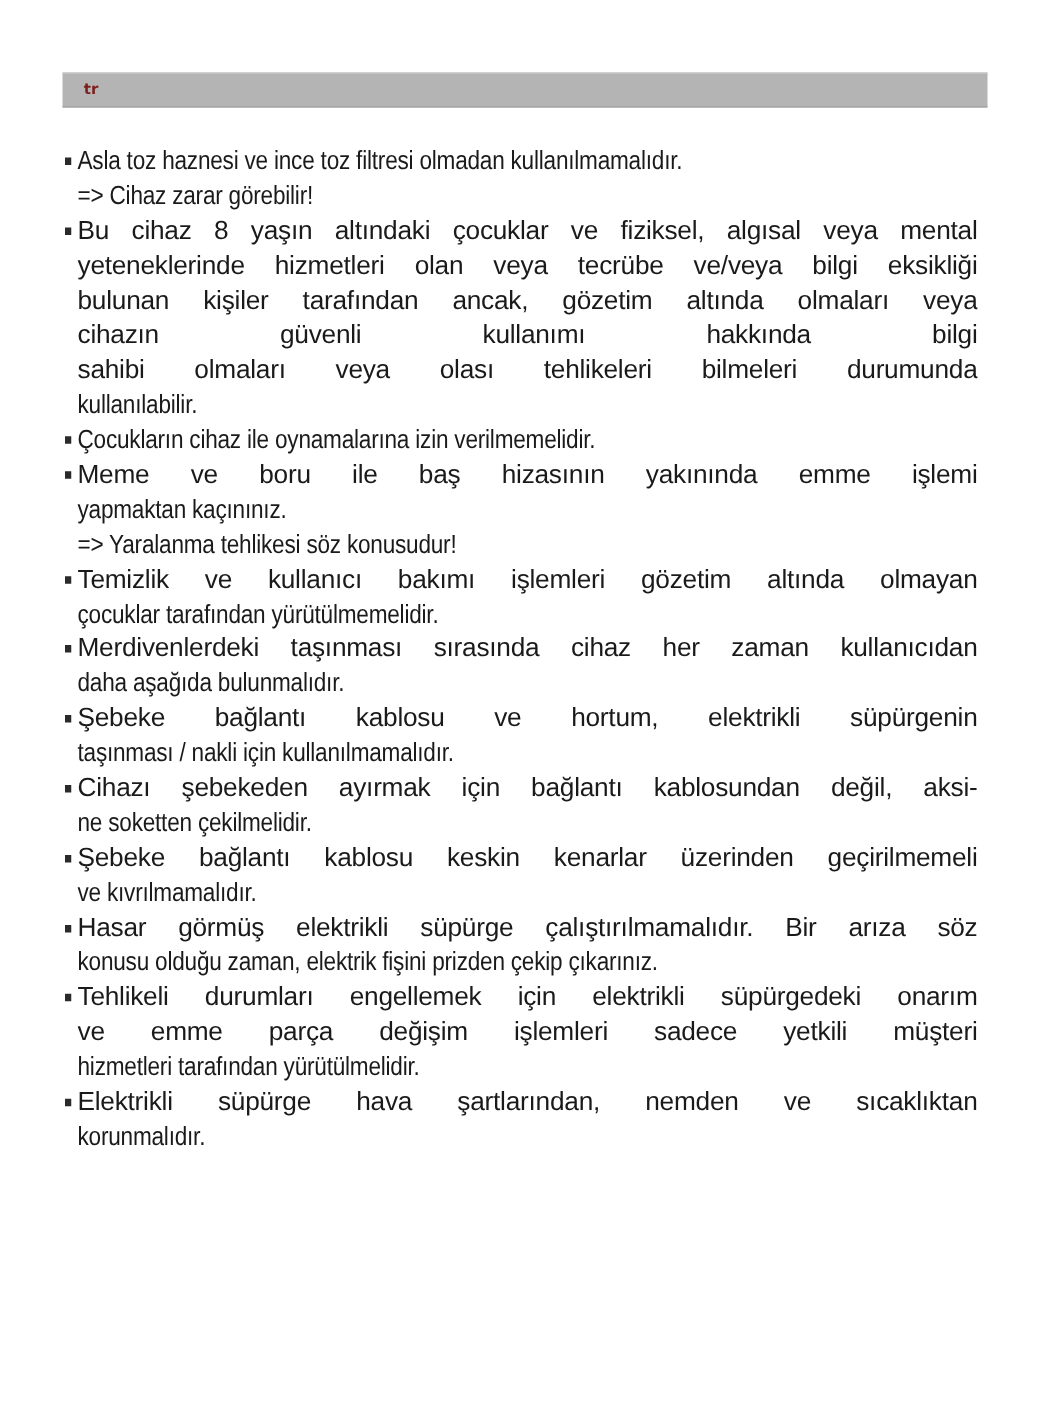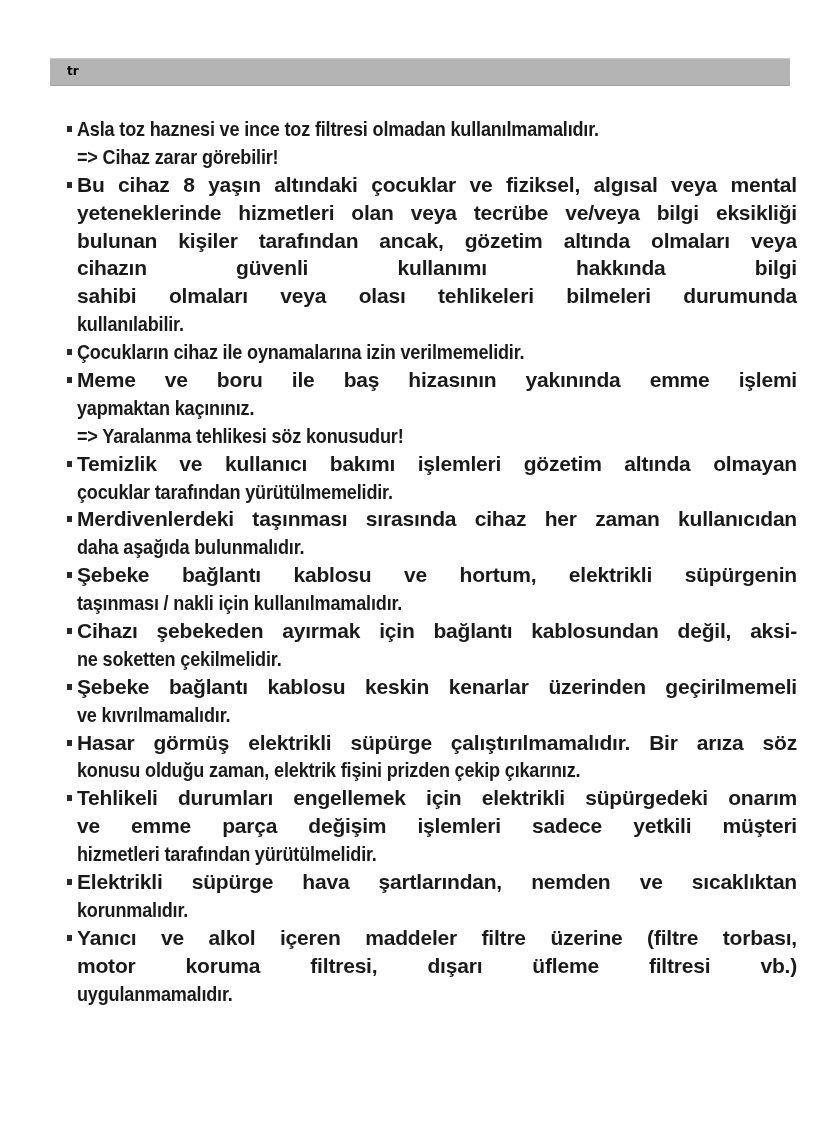--- a/index.html
+++ b/index.html
@@ -5,25 +5,25 @@
   html, body { margin: 0; padding: 0; }
   body {
     width: 839px; height: 1135px; background: #ffffff; position: relative; overflow: hidden;
     font-family: "Liberation Sans", "DejaVu Sans", sans-serif; color: #1a1a1a;
   }
   .header-bar {
     position: absolute; left: 50px; top: 58px; width: 740px; height: 26px;
     background: #b4b4b4; border-top: 1px solid #c8c8c8; border-bottom: 1px solid #a0a0a0;
   }
   .header-bar .lang {
-    position: absolute; left: 17px; top: 5px; font-size: 12px; font-weight: bold; color: #000000;
+    position: absolute; left: 17px; top: 5px; font-size: 12px; font-weight: bold; color: #7f1d1d;
     font-family: "DejaVu Sans", sans-serif;
   }
   .content {
-    position: absolute; left: 65px; top: 115px; width: 732px; font-weight: bold;
+    position: absolute; left: 50px; top: 115px; width: 732px;
   }
   .item { position: relative; padding-left: 12px; }
   .bullet {
     position: absolute; left: 2px; top: 11px; width: 5px; height: 6px; background: #2a2a2a;
   }
   .line {
     display: block; height: 27.9px; line-height: 27.9px; font-size: 21px;
     white-space: nowrap; overflow: visible; transform-origin: left center;
     letter-spacing: -0.2px;
   }
@@ -111,19 +111,13 @@
     <span class="line j" style="">ve emme parça değişim işlemleri sadece yetkili müşteri</span>
     <span class="line c">hizmetleri tarafından yürütülmelidir.</span>
   </div>
 
   <div class="item">
     <span class="bullet"></span>
     <span class="line j" style="">Elektrikli süpürge hava şartlarından, nemden ve sıcaklıktan</span>
     <span class="line c">korunmalıdır.</span>
   </div>
 
-  <div class="item">
-    <span class="bullet"></span>
-    <span class="line j" style="">Yanıcı ve alkol içeren maddeler filtre üzerine (filtre torbası,</span>
-    <span class="line j" style="">motor koruma filtresi, dışarı üfleme filtresi vb.)</span>
-    <span class="line c">uygulanmamalıdır.</span>
-  </div>
 </div>
 
 </body></html>

